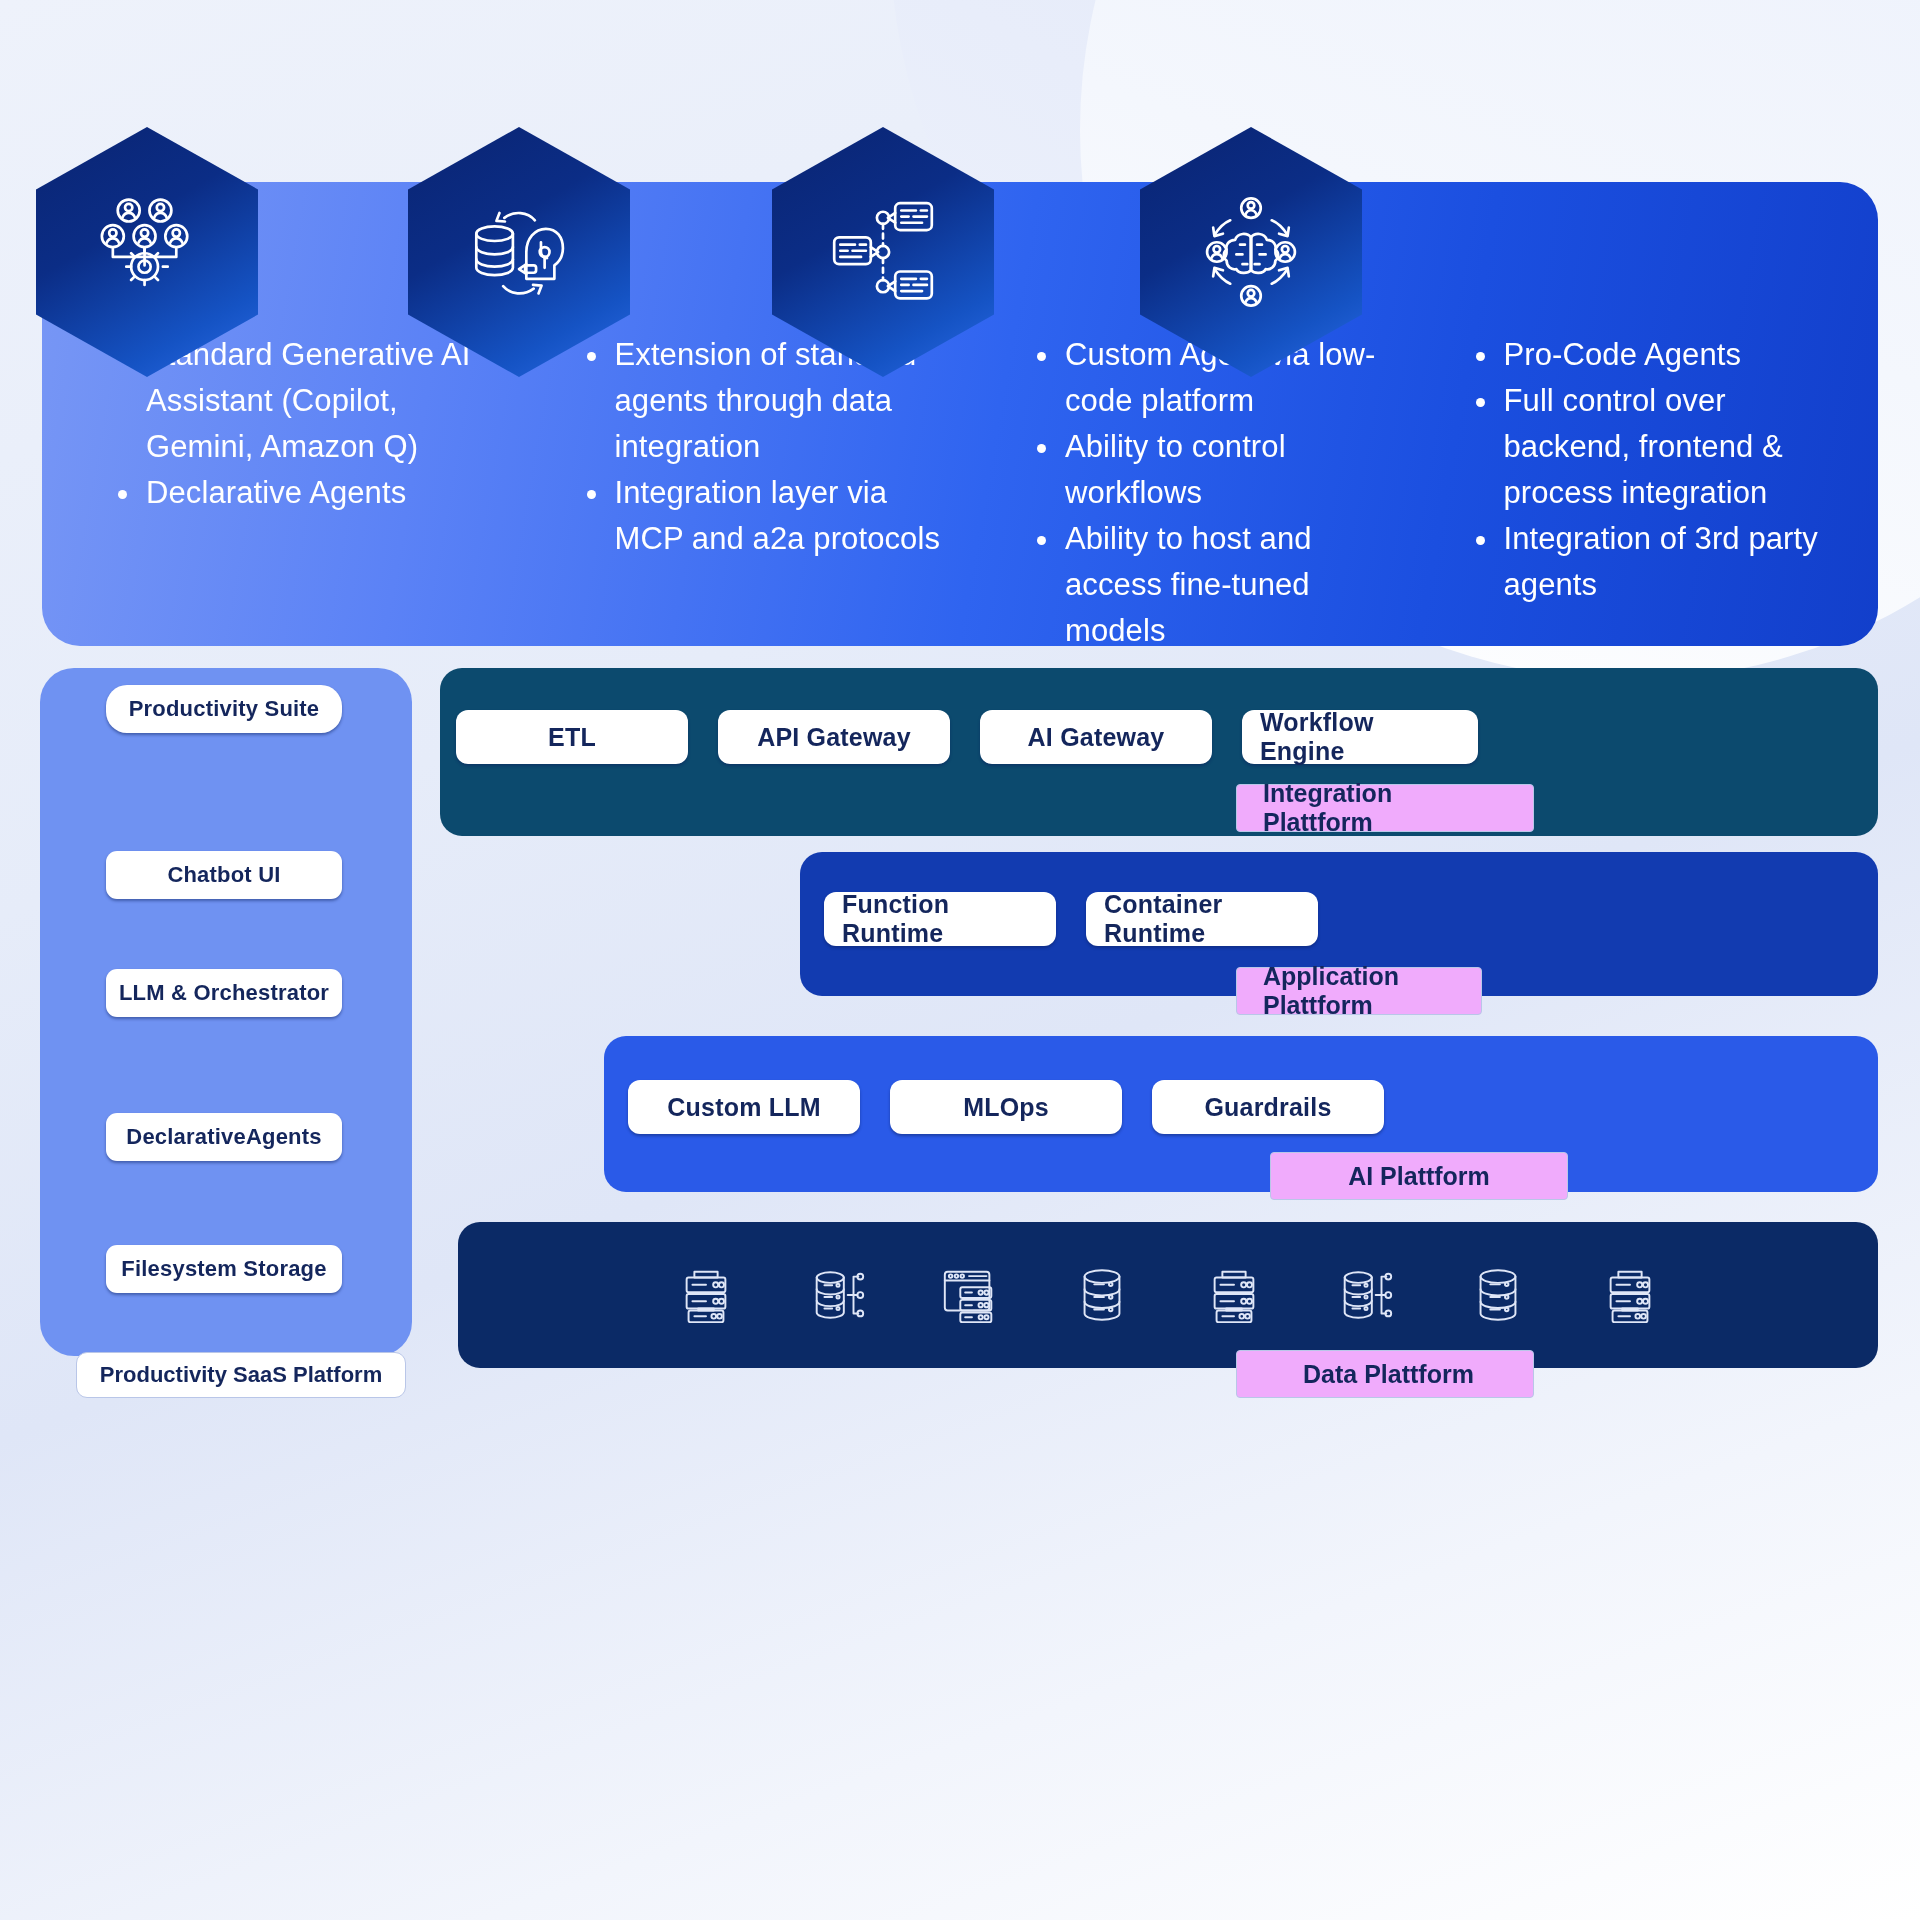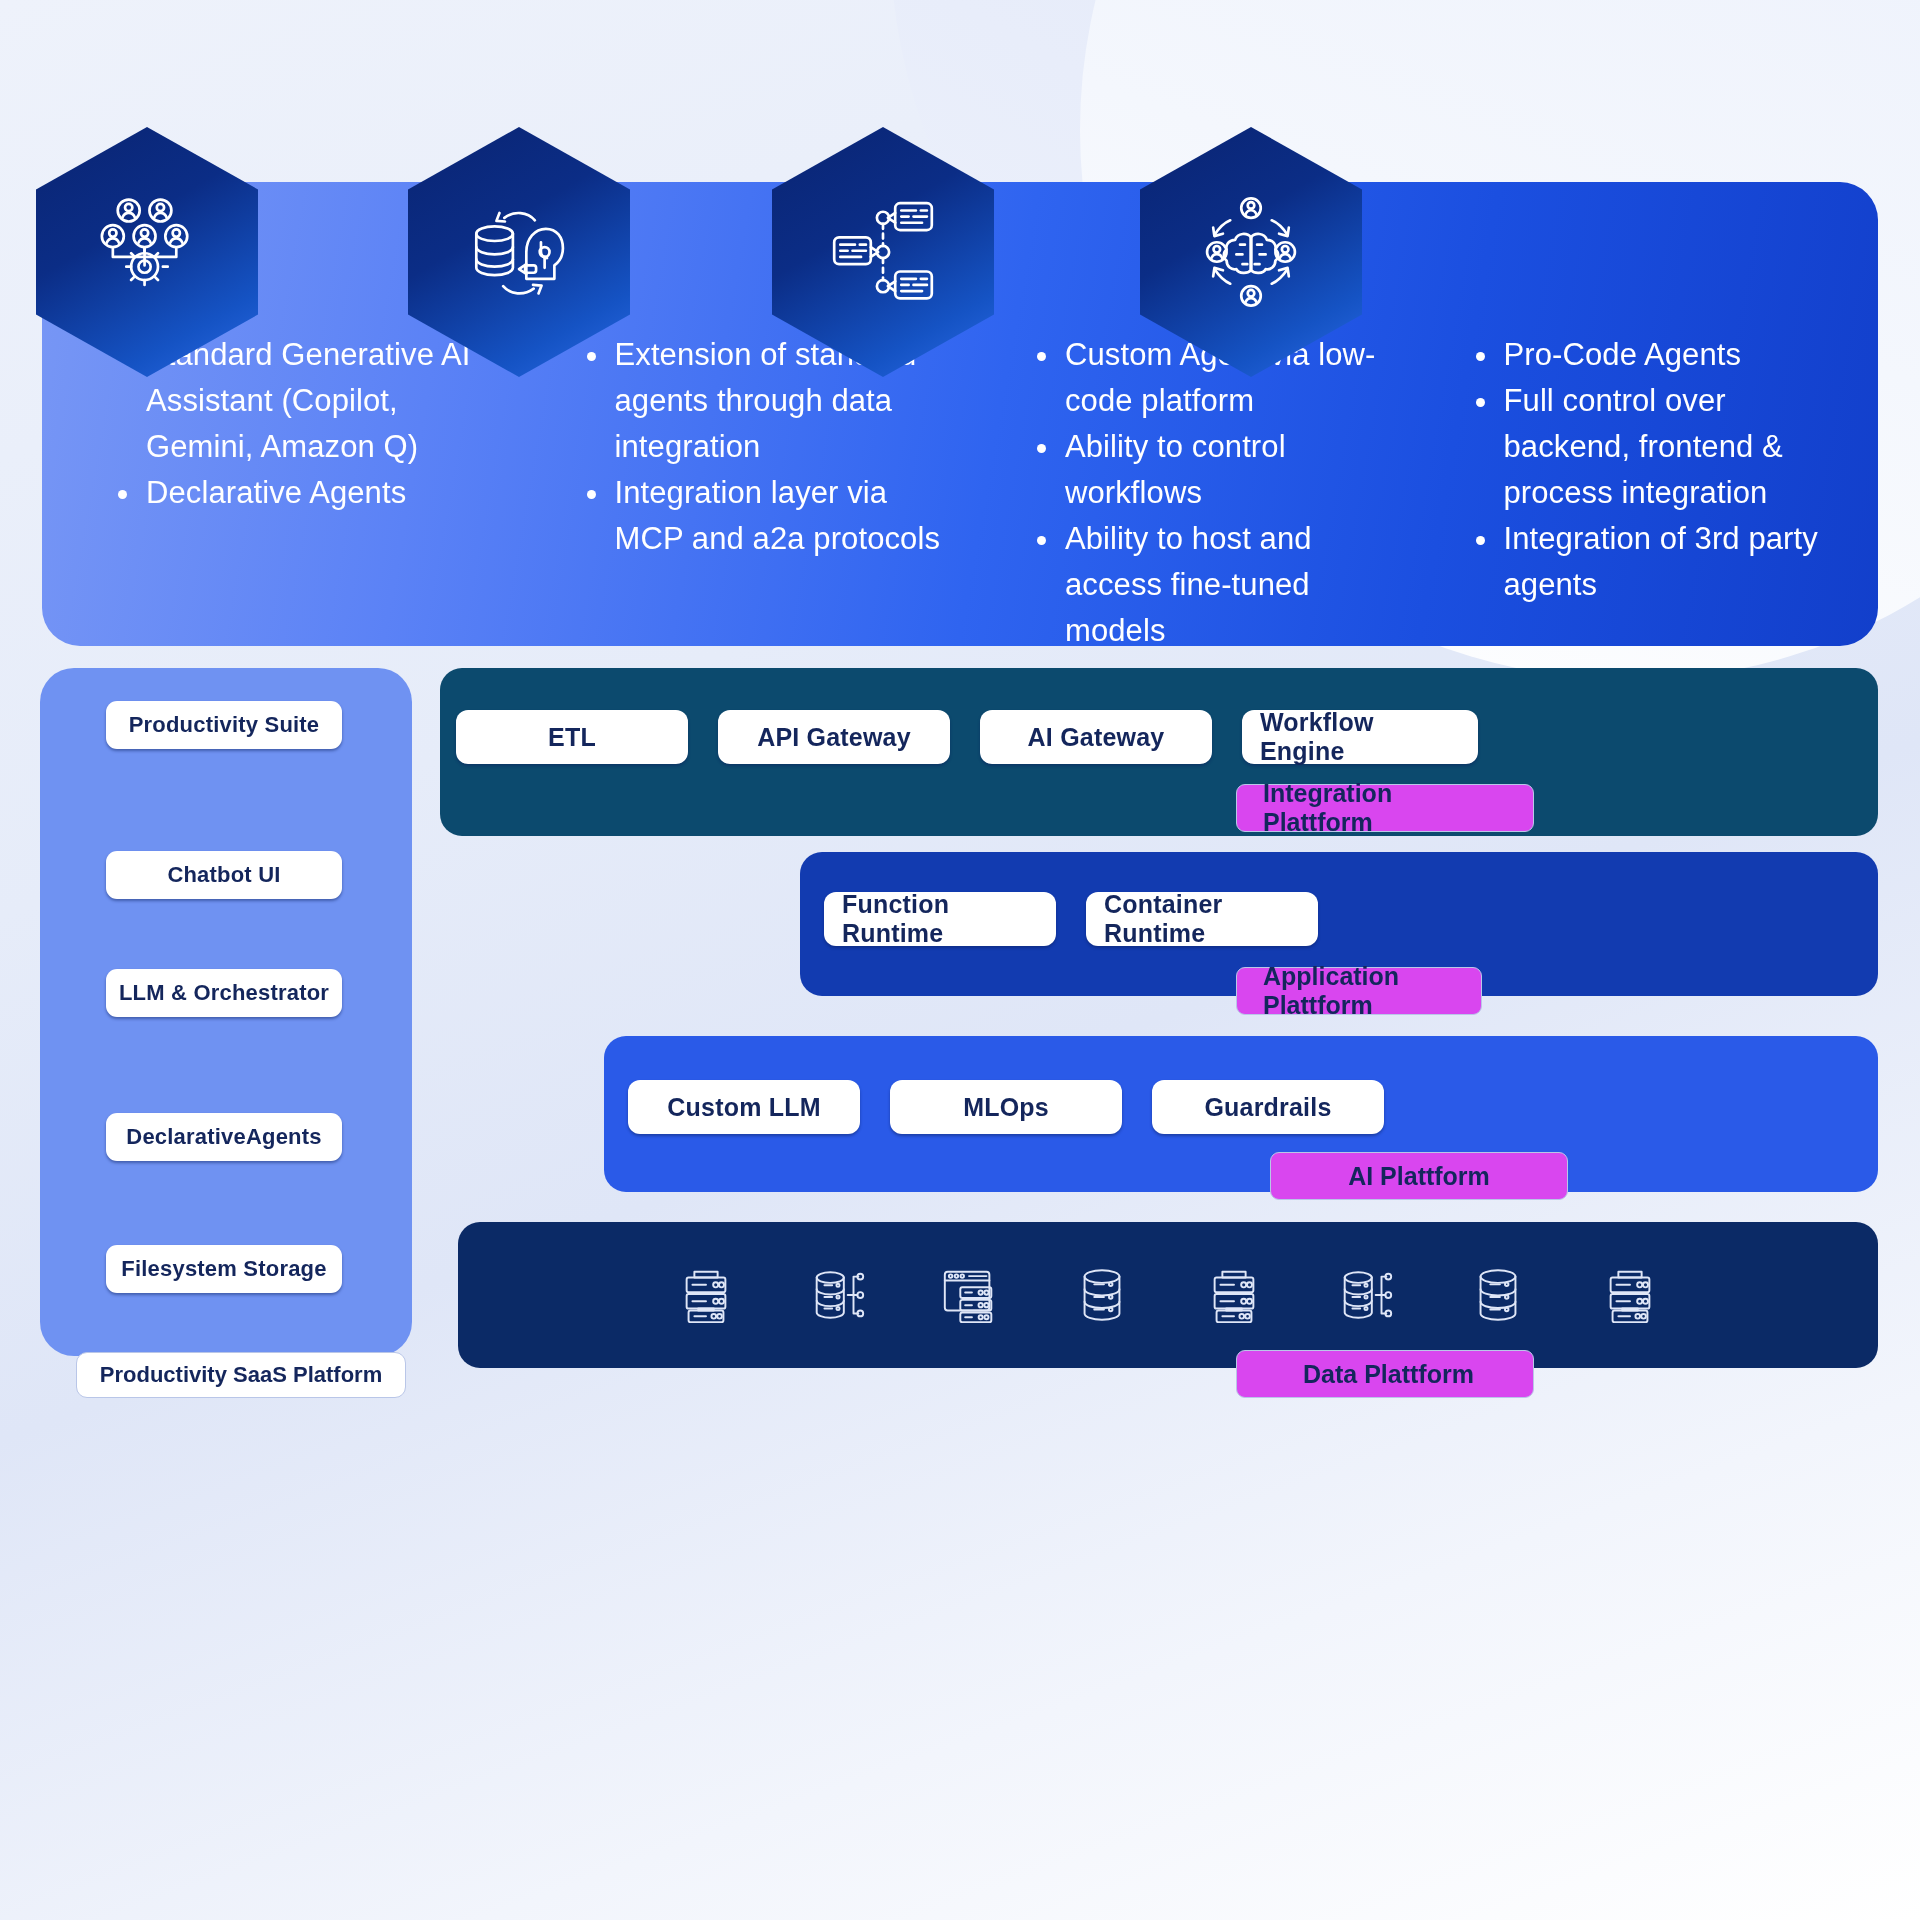--- a/index.html
+++ b/index.html
@@ -73,21 +73,21 @@
     position:absolute; left:40px; top:668px; width:372px; height:688px;
     background:#6f92f2; border-radius:34px;
   }
   .saas-chip{
     position:absolute; left:106px; width:236px; height:48px;
     background:#ffffff; border-radius:11px;
     box-shadow:0 2px 3px rgba(10,30,90,.45);
     display:flex; align-items:center; justify-content:center;
     color:#14265c; font-weight:bold; font-size:22px; letter-spacing:.2px;
   }
-  .saas-chip.k0{ top:701px; }
+  .saas-chip.k0{ top:685px;border-radius:21px; }
   .saas-chip.k1{ top:851px; }
   .saas-chip.k2{ top:969px; }
   .saas-chip.k3{ top:1113px; }
   .saas-chip.k4{ top:1245px; }
   .saas-label{
     position:absolute; left:76px; top:1352px; width:330px; height:46px;
     background:#ffffff; border:1.5px solid #b9c6e8; border-radius:11px;
     display:flex; align-items:center; justify-content:center;
     color:#14265c; font-weight:bold; font-size:22px;
   }
@@ -96,22 +96,22 @@
   .pbar{ position:absolute; border-radius:22px; }
   .pbar .inner{ position:absolute; display:flex; gap:30px; }
   .chip{
     height:54px; background:#ffffff; border-radius:12px;
     box-shadow:0 2px 3px rgba(10,30,90,.45);
     display:flex; align-items:center; justify-content:center;
     color:#14265c; font-weight:bold; font-size:25px; letter-spacing:.2px;
     padding:0 18px;
   }
   .plabel{
-    position:absolute; height:48px; background:#d946ef;
-    border:1.6px solid #b9c6e8; border-radius:9px;
+    position:absolute; height:48px; background:#f0abfc;
+    border:1.6px solid #b9c6e8; border-radius:4px;
     display:flex; align-items:center; justify-content:center;
     color:#14265c; font-weight:bold; font-size:25px; padding:0 26px;
   }
 
   
   .row-int{ left:440px; top:668px; width:1438px; height:168px; background:#0c4a6e; }
   .row-int .inner{ left:16px; top:42px; }
   .row-int .c-etl{ width:232px; }
   .row-int .c-api{ width:232px; }
   .row-int .c-aig{ width:232px; }

